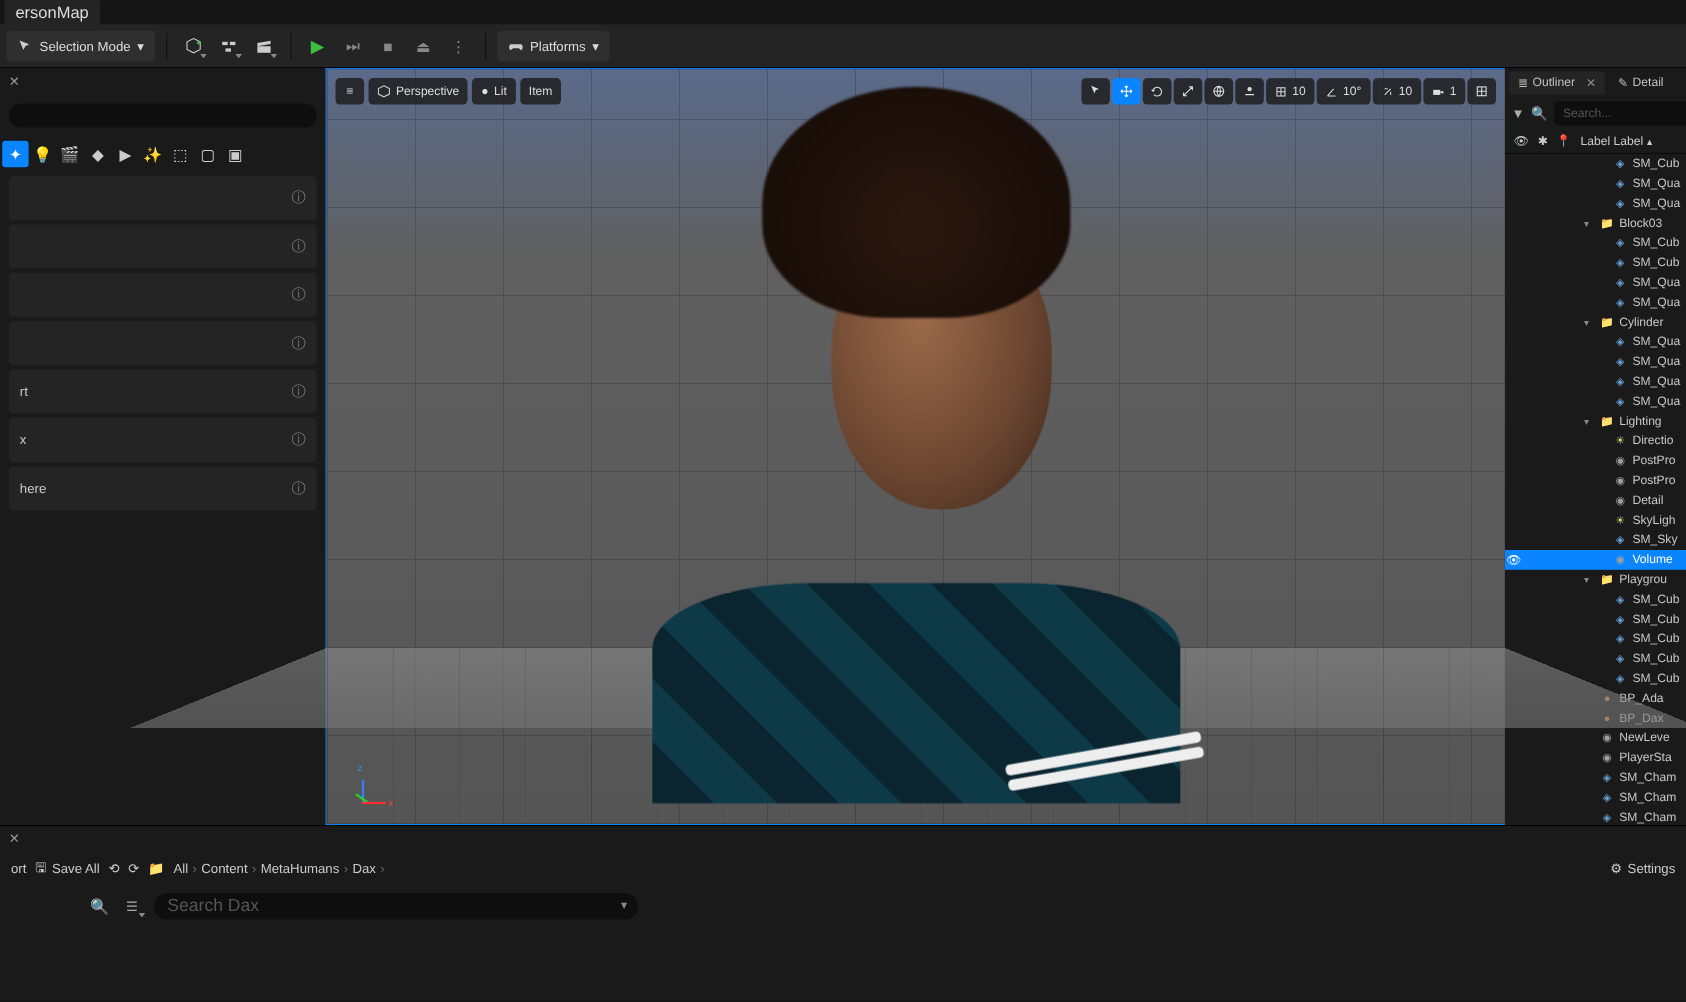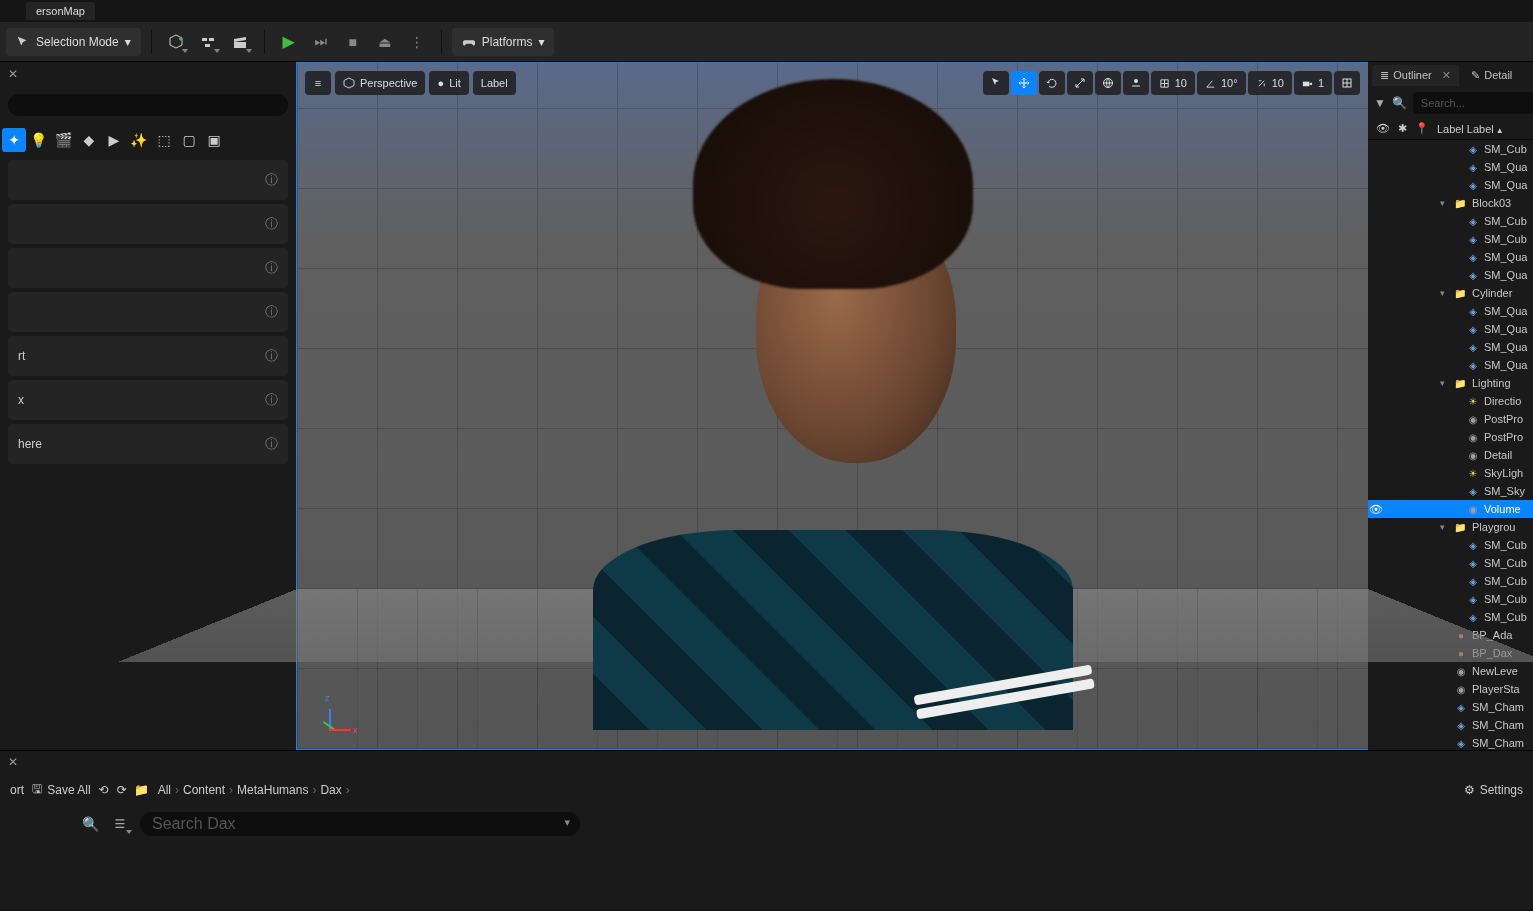--- a/index.html
+++ b/index.html
@@ -1,20 +1,20 @@
 <!DOCTYPE html>
 <html><head>
 <meta charset="utf-8">
 <style>
 * { margin: 0; padding: 0; box-sizing: border-box; font-family: "Segoe UI", Arial, sans-serif; }
 body { background: #151515; color: #c0c0c0; font-size: 12px; overflow: hidden; width: 1533px; height: 911px; }
 
 
 .tabbar { height: 22px; background: #151515; display: flex; align-items: center; padding-left: 4px; }
-.tab { background: #242424; padding: 3px 10px; font-size: 11px; color: #ddd; border-radius: 3px 3px 0 0; margin-left: 22px; }
+.tab { background: #242424; padding: 3px 10px; font-size: 15px; color: #ddd; border-radius: 3px 3px 0 0; }
 
 
 .toolbar { height: 40px; background: #242424; display: flex; align-items: center; padding: 0 6px; gap: 4px; border-bottom: 1px solid #000; }
 .tb-btn { height: 28px; padding: 0 10px; background: #2f2f2f; border-radius: 4px; display: flex; align-items: center; gap: 6px; color: #ddd; cursor: pointer; font-size: 12px; }
 .tb-icon-btn { width: 28px; height: 28px; display: flex; align-items: center; justify-content: center; color: #aaa; cursor: pointer; position: relative; }
 .tb-icon-btn.combo::after { content: ""; position: absolute; bottom: 3px; right: 2px; border-left: 3px solid transparent; border-right: 3px solid transparent; border-top: 4px solid #888; }
 .divider { width: 1px; height: 24px; background: #111; margin: 0 6px; }
 .play-icon { color: #3fbf3f; font-size: 16px; }
 .stop-icon, .frame-icon, .eject-icon, .dots-icon { color: #888; font-size: 14px; }
 
@@ -250,21 +250,21 @@
       <div class="vp-btn">
         <svg width="12" height="12" viewBox="0 0 12 12">
             <path d="M6 1l5 2.5v5L6 11 1 8.5v-5z" fill="none" stroke="#ccc"></path>
           </svg>
         <span>Perspective</span>
       </div>
       <div class="vp-btn">
         <span>●</span>
         <span>Lit</span>
       </div>
-      <div class="vp-btn">Label</div>
+      <div class="vp-btn">Item</div>
     </div>
 
     <div class="vp-toolbar-right">
       <div class="vp-btn icon-only">
         <svg width="12" height="12" viewBox="0 0 12 12">
             <path d="M2 1l7 3-3 1-1 3z" fill="#ddd"></path>
           </svg>
       </div>
       <div class="vp-btn icon-only active">
         <svg width="12" height="12" viewBox="0 0 12 12">

